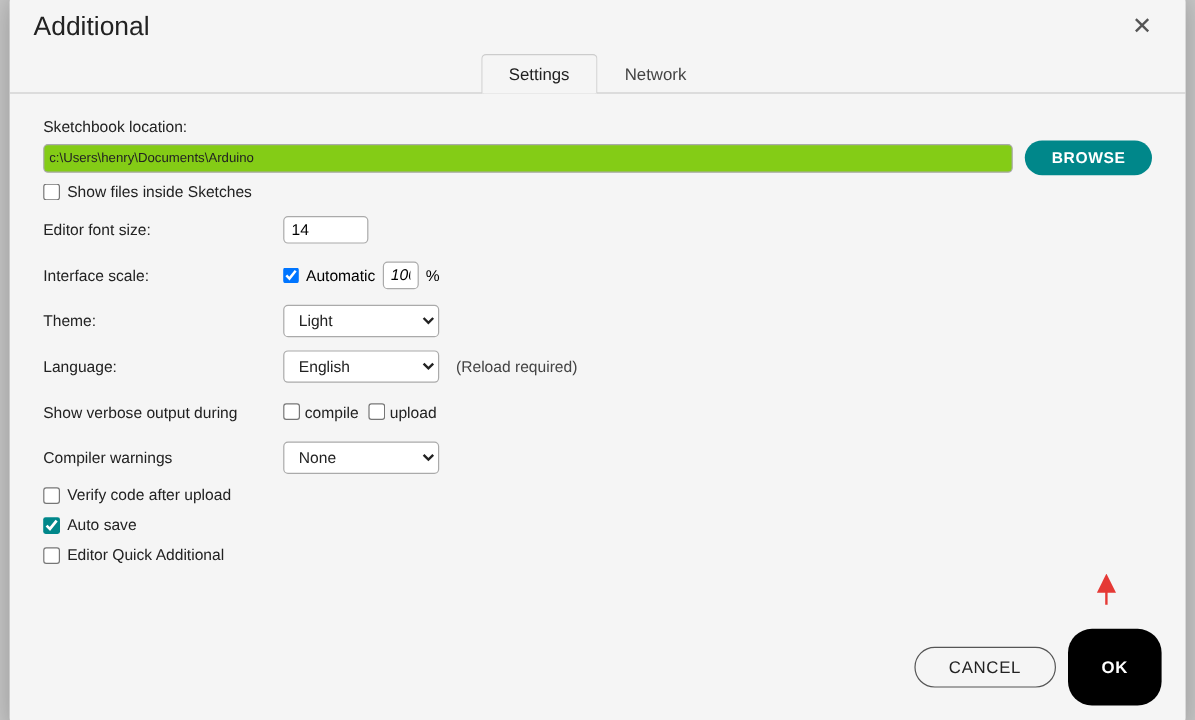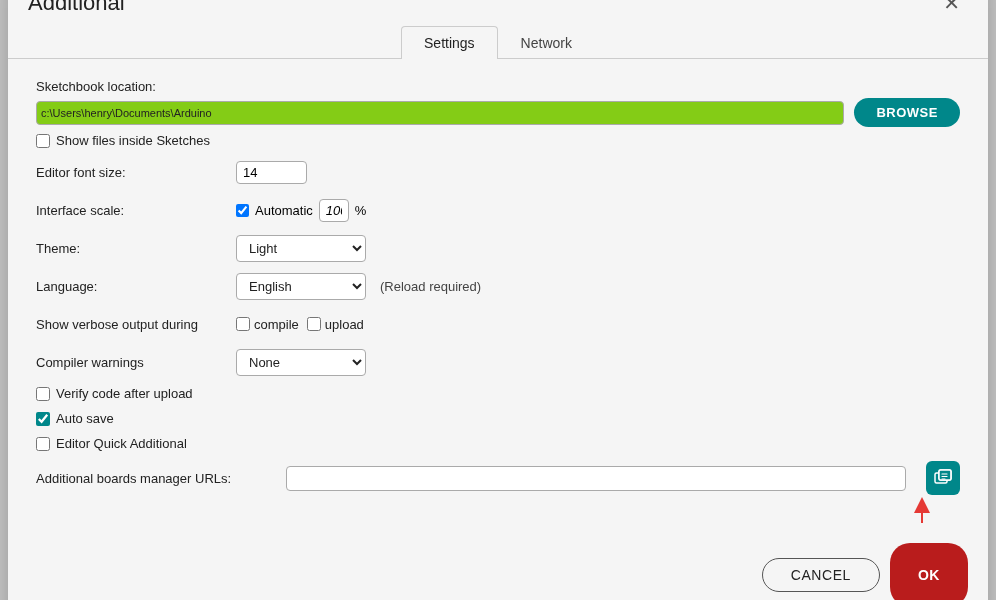--- a/index.html
+++ b/index.html
@@ -254,21 +254,21 @@
       color: #222;
       border: 1.5px solid #555;
       border-radius: 20px;
       padding: 8px 28px;
       font-size: 14px;
       font-weight: 500;
       cursor: pointer;
       letter-spacing: 0.04em;
     }
     .ok-btn {
-      background: #b91c1c;
+      background: #000000;
       color: #fff;
       border: none;
       border-radius: 20px;
       padding: 24px 28px;
       font-size: 14px;
       font-weight: 600;
       cursor: pointer;
       letter-spacing: 0.04em;
     }
   </style>
@@ -376,33 +376,20 @@
     <div class="checkbox-row">
       <input type="checkbox" id="auto-save" checked="" style="">
       <label class="checkbox-label" for="auto-save">Auto save</label>
     </div>
 
     <div class="checkbox-row">
       <input type="checkbox" id="editor-quick" style="">
       <label class="checkbox-label" for="editor-quick">Editor Quick Additional</label>
     </div>
 
-    <div style="display:flex; align-items:center; margin-bottom:4px; gap:10px;">
-      <span class="urls-label">Additional boards manager URLs:</span>
-      <input type="text" class="urls-input" value="" style="">
-      <button class="urls-icon-btn">
-        <svg width="18" height="18" viewBox="0 0 18 18" fill="none">
-          <rect x="1" y="4" width="12" height="10" rx="1.5" stroke="white" stroke-width="1.5" fill="none"></rect>
-          <rect x="5" y="1" width="12" height="10" rx="1.5" stroke="white" stroke-width="1.5" fill="#00878a"></rect>
-          <path d="M5 1 H16.5 V11 H5 Z" fill="#00878a"></path>
-          <rect x="5" y="1" width="12" height="10" rx="1.5" stroke="white" stroke-width="1.5" fill="none"></rect>
-          <path d="M8 5h5M8 7.5h5M8 10h3" stroke="white" stroke-width="1.2" stroke-linecap="round"></path>
-        </svg>
-      </button>
-    </div>
 
     <div class="arrow-container">
       <svg class="arrow-svg" width="40" height="30" viewBox="0 0 40 30">
         <path d="M20 28 C20 28 20 10 20 10" stroke="#e53935" stroke-width="2" fill="none" marker-end="url(#arr)"></path>
         <defs>
           <marker id="arr" markerWidth="8" markerHeight="8" refX="4" refY="4" orient="auto">
             <path d="M0,0 L8,4 L0,8 Z" fill="#e53935"></path>
           </marker>
         </defs>
       </svg>

